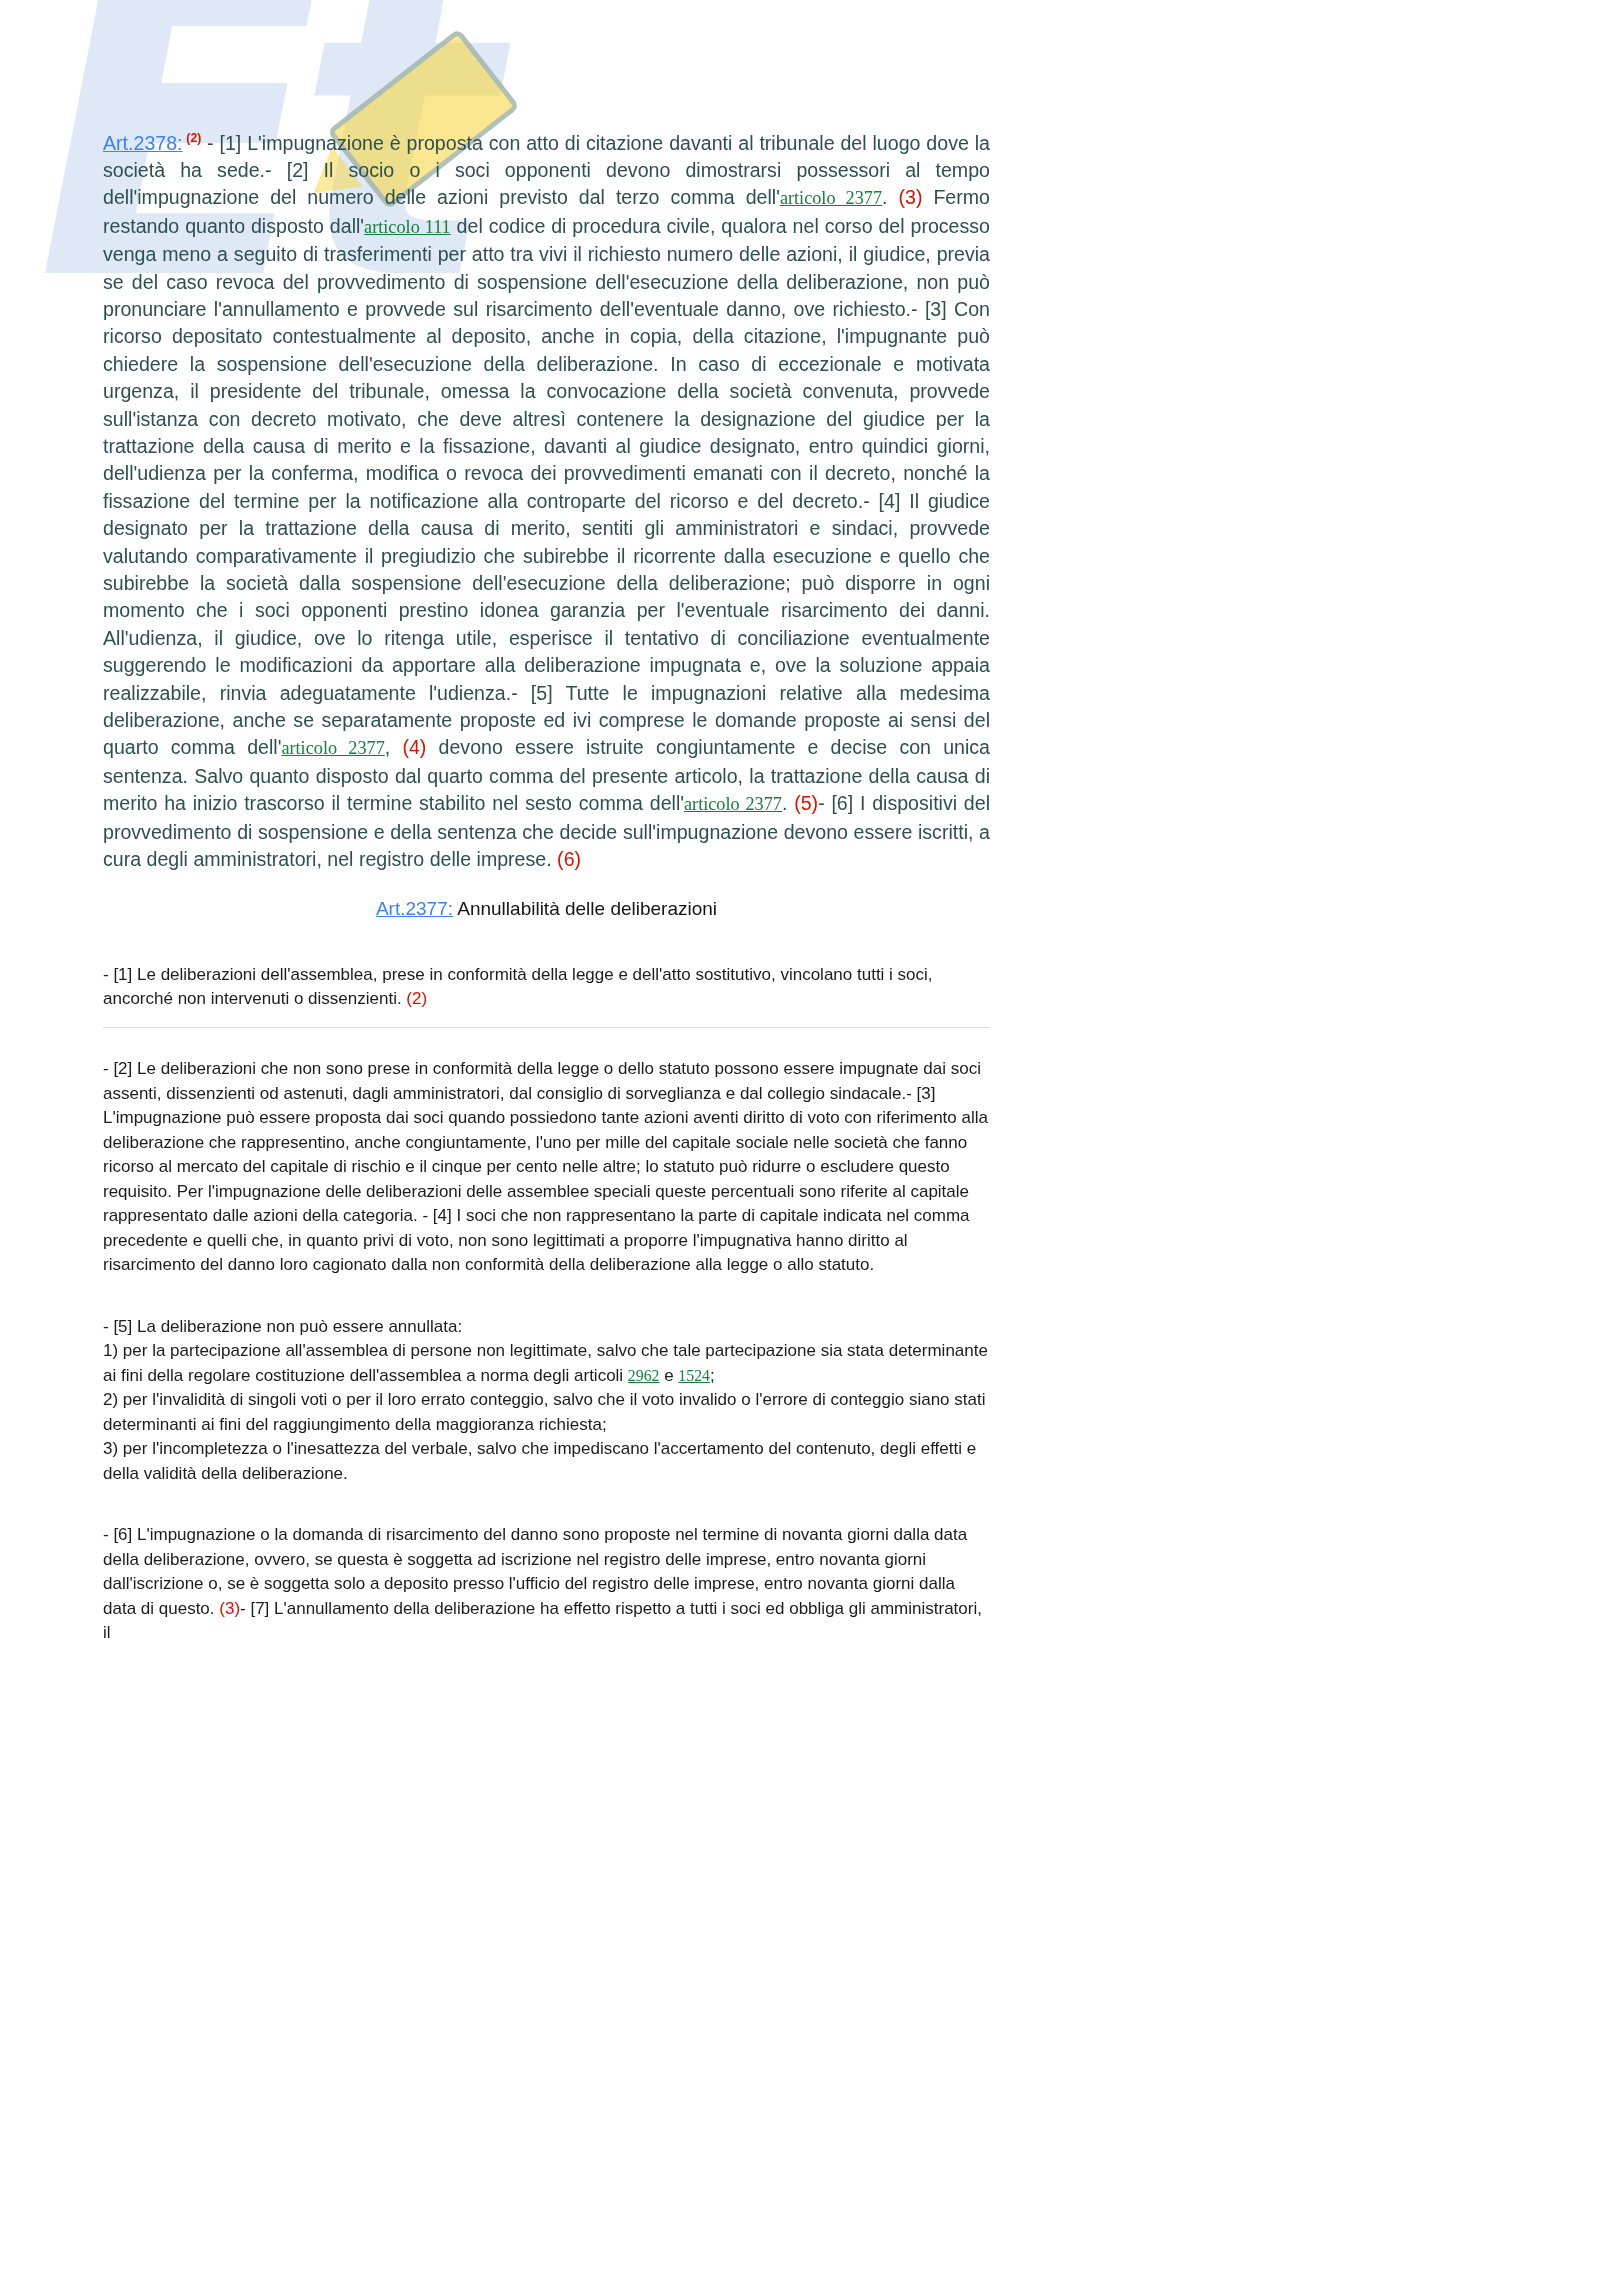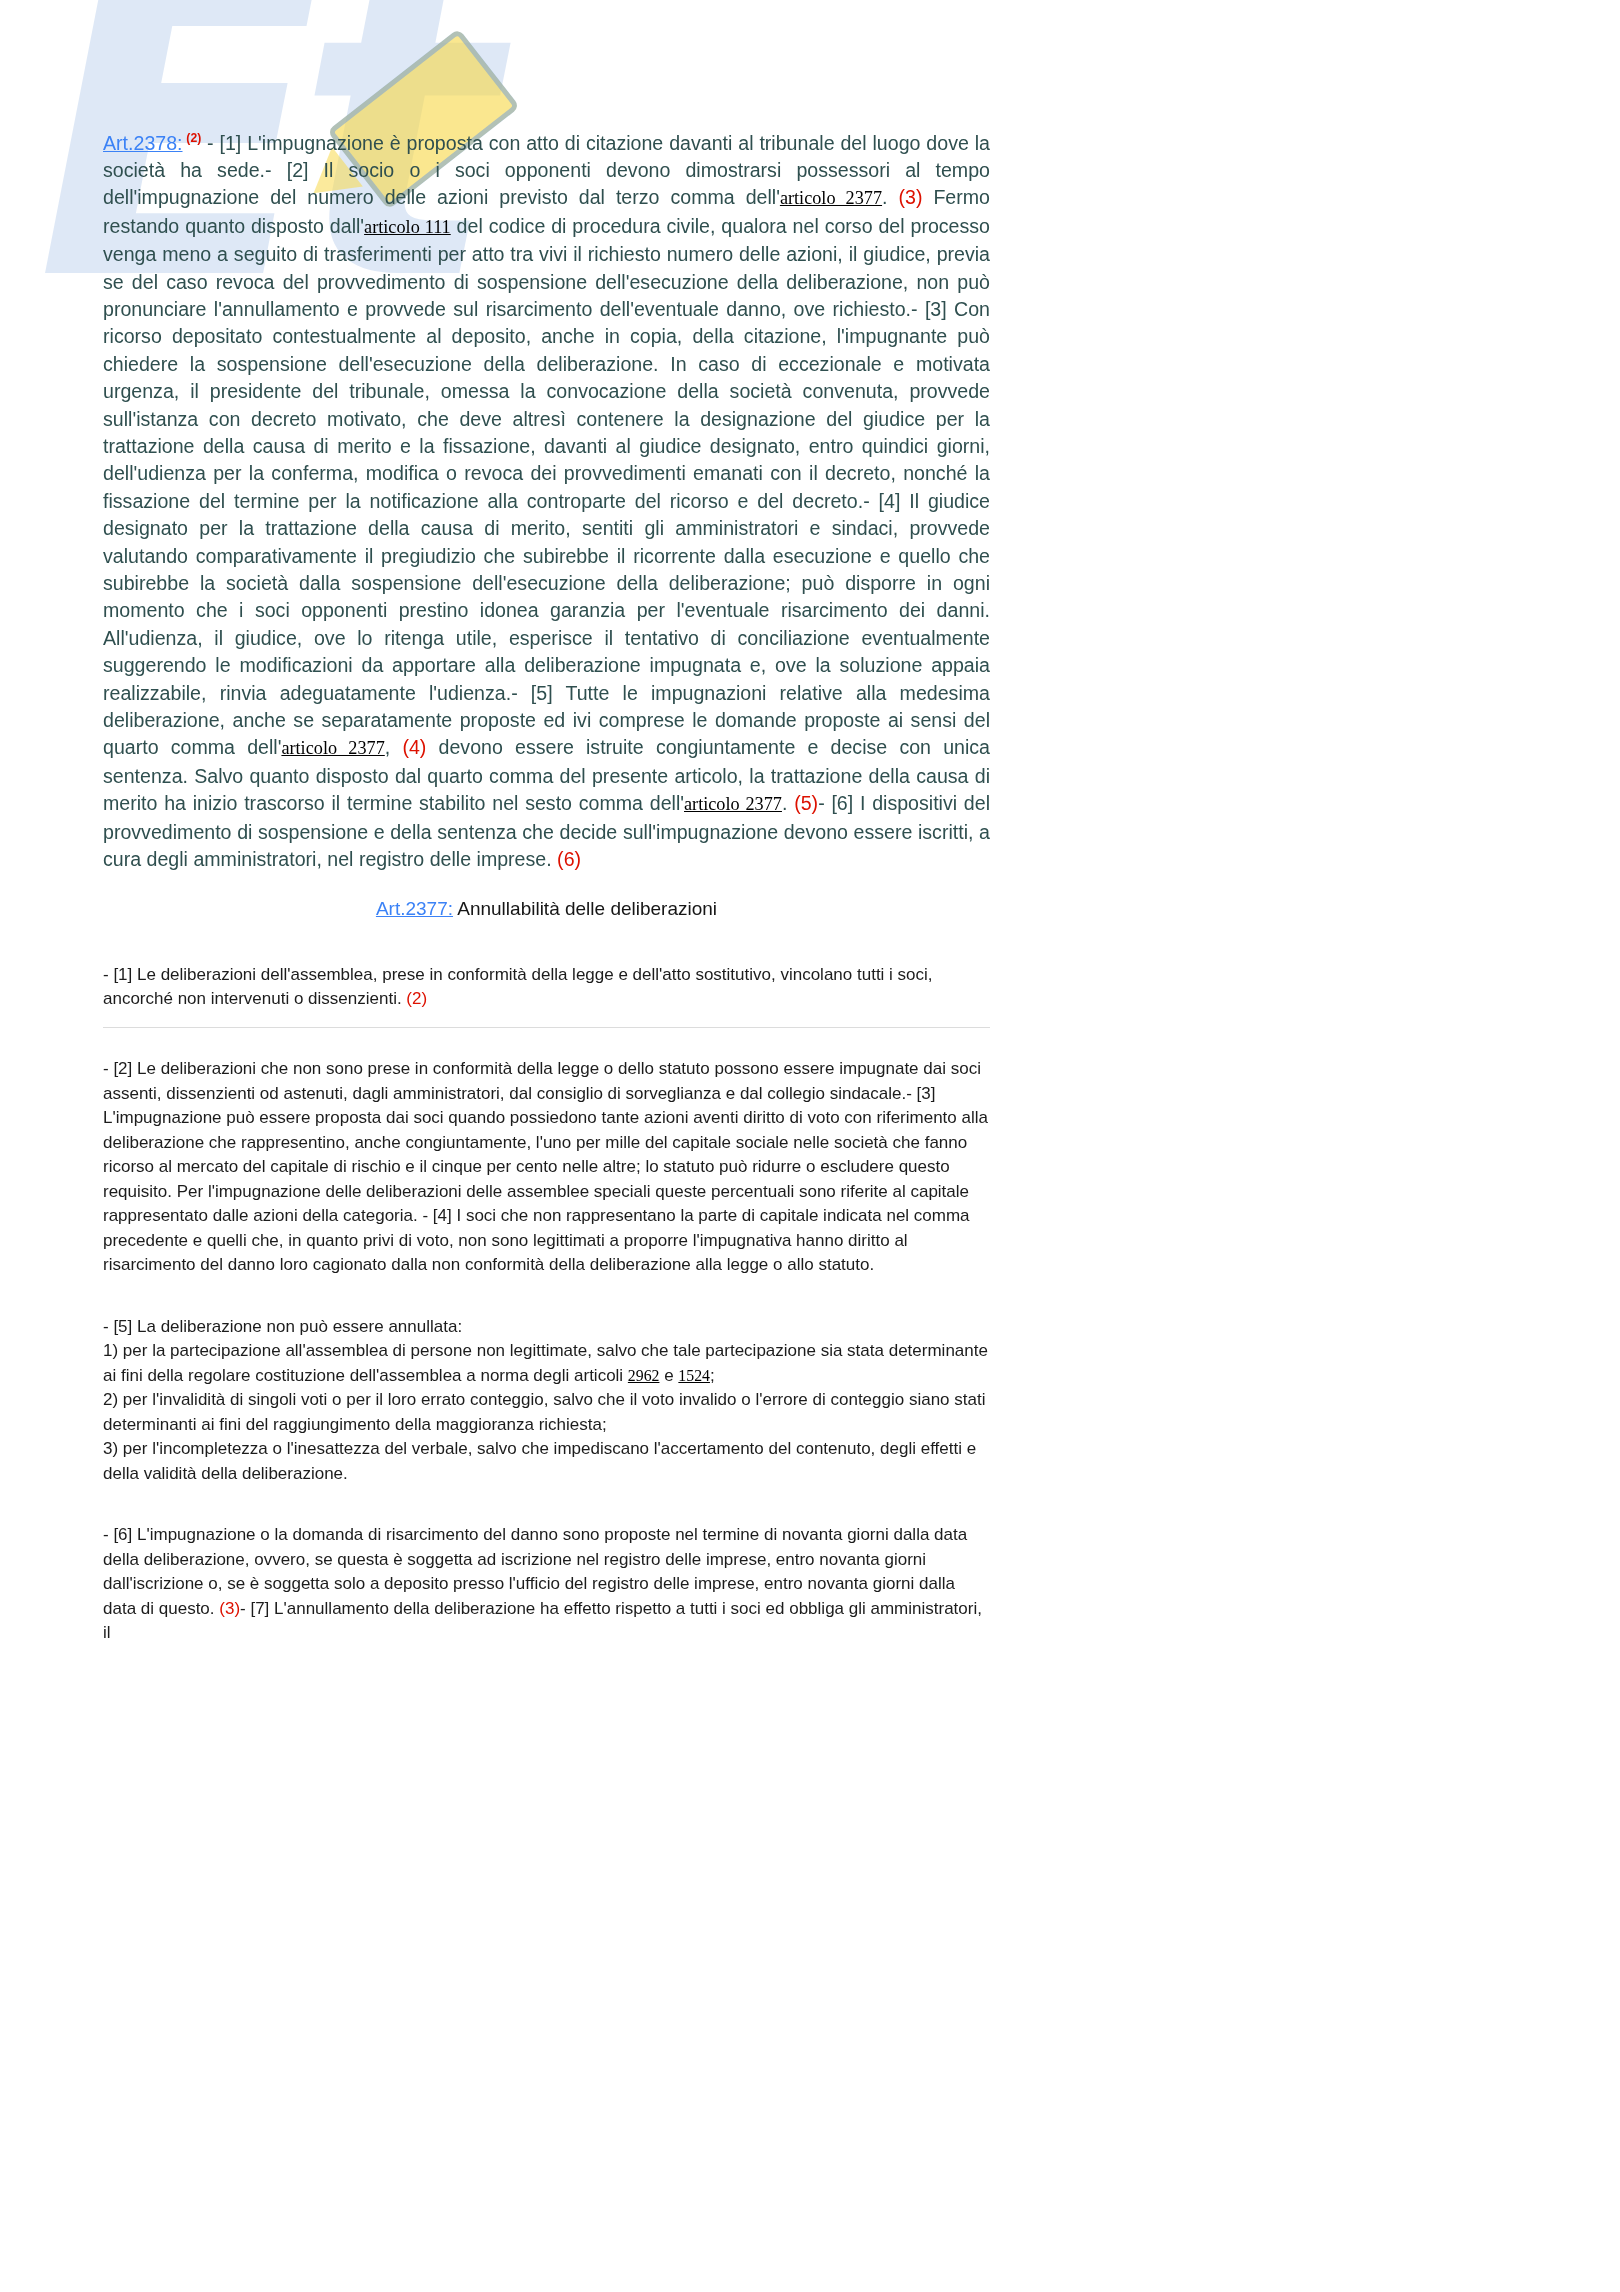--- a/index.html
+++ b/index.html
@@ -116,21 +116,21 @@
   .seg-sup {
     color: #dd1100;
     font-size: 0.62em;
     font-weight: bold;
     vertical-align: super;
   }
   .seg-r {
     color: #dd1100;
   }
   .seg-a {
-    color: #000000;
+    color: #15803d;
     text-decoration: underline;
     font-family: "Liberation Serif", serif;
     font-size: 0.93em;
     cursor: pointer;
   }
 </style>
 </head>
 <body>
 
 <div class="page">

